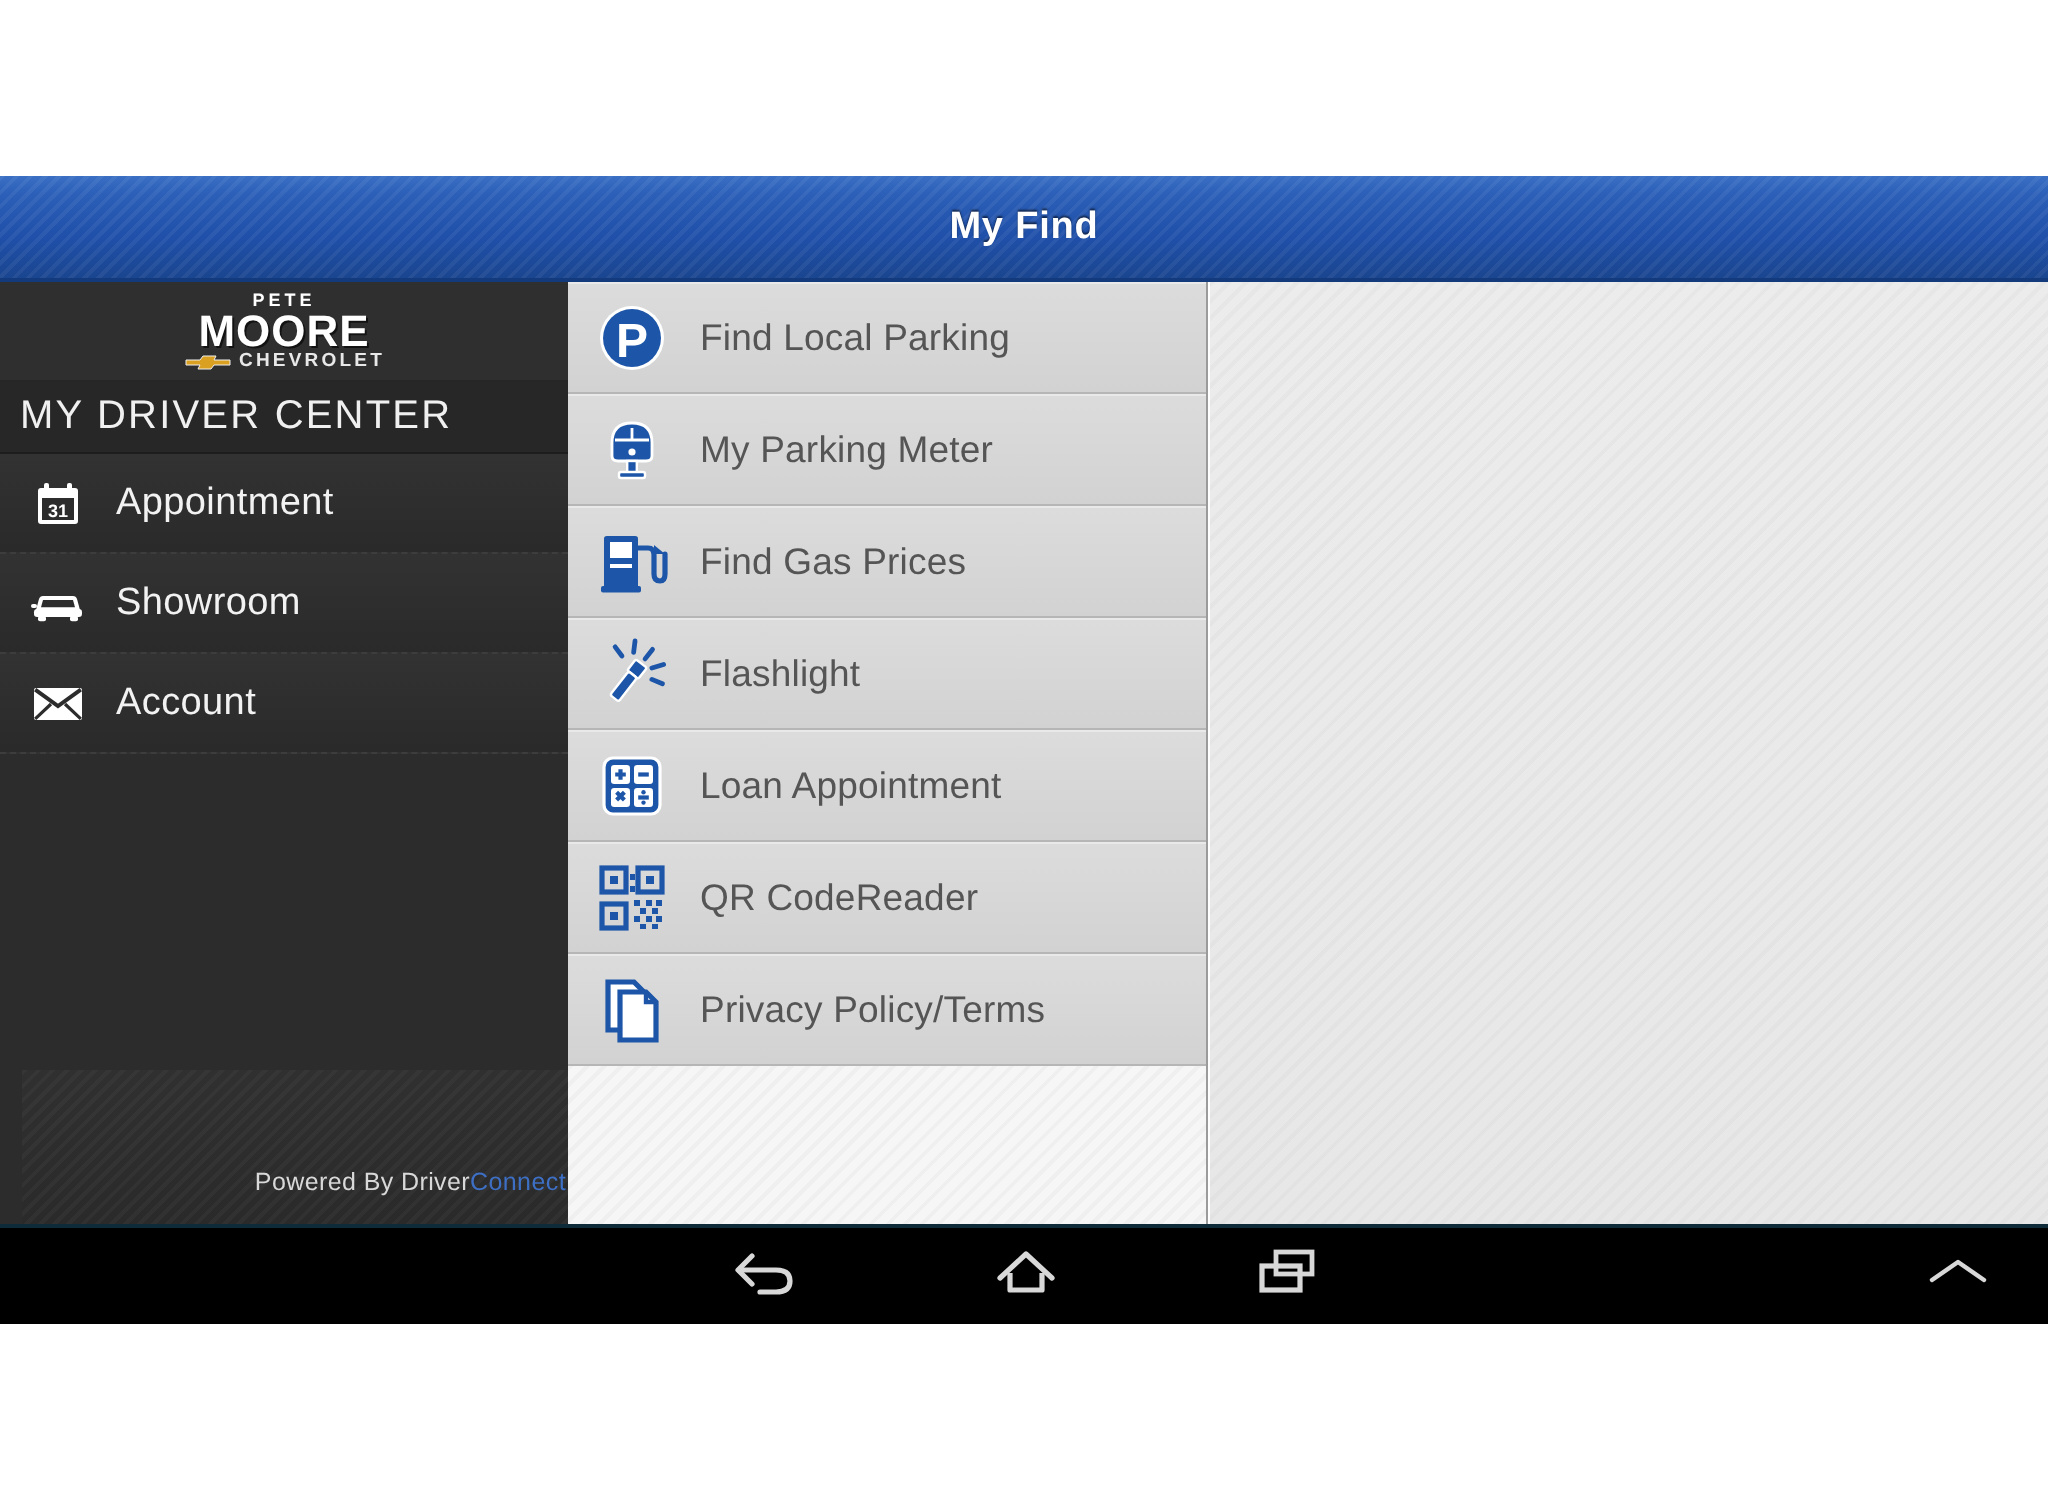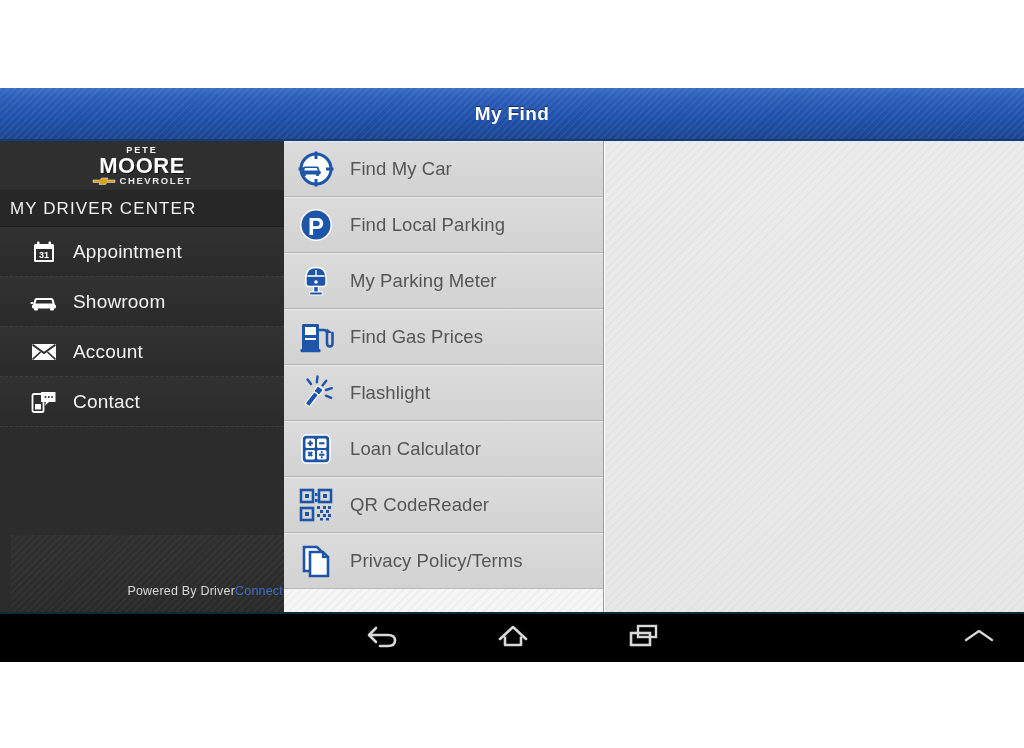--- a/index.html
+++ b/index.html
@@ -61,28 +61,28 @@
   .logo .l-chev{
     font-size:9.5px; font-weight:bold; color:#e8e8e8; letter-spacing:1.6px;
   }
 
   .section-head{
     height:36px; background:#272727;
     display:flex; align-items:center; padding-left:10px;
     border-bottom:1px solid #1d1d1d;
   }
   .section-head span{
-    color:#f0f0f0; font-size:17px; letter-spacing:1.1px;
+    color:#f0f0f0; font-size:20px; letter-spacing:1.1px;
     font-family:"Liberation Sans", sans-serif;
   }
 
   .nav-list{ }
   .nav-item{
     height:50px; display:flex; align-items:center;
-    padding-left:27px;
+    padding-left:12px;
     border-bottom:1px dashed #3d3d3d;
     background:linear-gradient(to bottom,#323232 0%, #2a2a2a 100%);
     cursor:pointer;
   }
   .nav-item.active{
     background:
       repeating-linear-gradient(135deg,
         rgba(255,255,255,0.035) 0px, rgba(255,255,255,0.035) 2px,
         rgba(0,0,0,0) 2px, rgba(0,0,0,0) 5px),
       linear-gradient(to bottom,#343434 0%, #262626 100%);
@@ -239,60 +239,33 @@
           <svg width="26" height="20" viewBox="0 0 26 20">
             <rect x="1" y="2" width="24" height="16" rx="1" fill="#ffffff"></rect>
             <path d="M1.6 2.8 L13 11 L24.4 2.8" stroke="#2c2c2c" stroke-width="2" fill="none"></path>
             <path d="M1.6 17.4 L9.5 10 M24.4 17.4 L16.5 10" stroke="#2c2c2c" stroke-width="1.6" fill="none"></path>
           </svg>
         </span>
         <span class="nav-label">Account</span>
       </div>
 
 
-      <div class="nav-item">
-        <span class="nav-ico">
-          <svg width="26" height="24" viewBox="0 0 26 24">
-            <rect x="1.5" y="4" width="11" height="18" rx="1.6" fill="none" stroke="#ffffff" stroke-width="1.8"></rect>
-            <rect x="4" y="14" width="6" height="5.5" rx="0.6" fill="#ffffff"></rect>
-            <path d="M10 2 L24.5 2 L24.5 12 L18 12 L14 15.5 L15 12 L10 12 Z" fill="#ffffff"></path>
-            <circle cx="14.5" cy="7" r="1" fill="#2c2c2c"></circle>
-            <circle cx="17.8" cy="7" r="1" fill="#2c2c2c"></circle>
-            <circle cx="21.1" cy="7" r="1" fill="#2c2c2c"></circle>
-          </svg>
-        </span>
-        <span class="nav-label">Contact</span>
-      </div>
 
 
     </div>
 
     <div class="sidebar-footer">
       <div class="pw">
         <span>Powered By Driver</span><span class="blue">Connect</span>
       </div>
     </div>
   </div>
 
   <div class="toolspanel">
 
-    <div class="tool-item">
-      <span class="tool-ico">
-        <svg width="40" height="40" viewBox="0 0 40 40">
-          <circle cx="20" cy="20" r="15" fill="#ffffff" stroke="#1d56a8" stroke-width="3"></circle>
-          <path d="M20 2.5 L20 10 M20 30 L20 37.5 M2.5 20 L10 20 M30 20 L37.5 20" stroke="#1d56a8" stroke-width="3"></path>
-          <path d="M6 22.5 L7.4 18.5 Q7.8 17.4 9 17.4 L21 17.4 Q22.2 17.4 22.6 18.5 L24 22.5 Z" fill="#1d56a8"></path>
-          <rect x="5.2" y="22" width="19.6" height="3.4" rx="1.3" fill="#1d56a8"></rect>
-          <rect x="7" y="25" width="3" height="2" rx="0.8" fill="#1d56a8"></rect>
-          <rect x="20" y="25" width="3" height="2" rx="0.8" fill="#1d56a8"></rect>
-          <path d="M9 19 L21 19 L21.8 21.4 L8.2 21.4 Z" fill="#ffffff"></path>
-        </svg>
-      </span>
-      <span class="tool-label">Find My Car</span>
-    </div>
 
     <div class="tool-item">
       <span class="tool-ico">
         <svg width="40" height="40" viewBox="0 0 40 40">
           <circle cx="20" cy="20" r="16" fill="#ffffff"></circle>
           <circle cx="20" cy="20" r="14.5" fill="#1d56a8"></circle>
           <text x="20" y="29.5" font-size="24" font-weight="bold" fill="#ffffff" text-anchor="middle" font-family="Liberation Sans, sans-serif">P</text>
         </svg>
       </span>
       <span class="tool-label">Find Local Parking</span>
@@ -348,21 +321,21 @@
           <rect x="9.5" y="21" width="9.5" height="9.5" rx="1.6" fill="#ffffff"></rect>
           <rect x="21" y="21" width="9.5" height="9.5" rx="1.6" fill="#ffffff"></rect>
           <path d="M14.25 11.6 L14.25 16.9 M11.6 14.25 L16.9 14.25" stroke="#1d56a8" stroke-width="2.1"></path>
           <path d="M23.1 14.25 L28.4 14.25" stroke="#1d56a8" stroke-width="2.1"></path>
           <path d="M12.3 23.1 L16.2 27 M16.2 23.1 L12.3 27" stroke="#1d56a8" stroke-width="2.1"></path>
           <path d="M23.1 25.75 L28.4 25.75" stroke="#1d56a8" stroke-width="2.1"></path>
           <circle cx="25.75" cy="23.1" r="1.1" fill="#1d56a8"></circle>
           <circle cx="25.75" cy="28.3" r="1.1" fill="#1d56a8"></circle>
         </svg>
       </span>
-      <span class="tool-label">Loan Calculator</span>
+      <span class="tool-label">Loan Appointment</span>
     </div>
 
     <div class="tool-item">
       <span class="tool-ico">
         <svg width="40" height="40" viewBox="0 0 40 40">
           <rect x="5" y="5" width="12" height="12" fill="none" stroke="#1d56a8" stroke-width="2.6"></rect>
           <rect x="9" y="9" width="4" height="4" fill="#1d56a8"></rect>
           <rect x="23" y="5" width="12" height="12" fill="none" stroke="#1d56a8" stroke-width="2.6"></rect>
           <rect x="27" y="9" width="4" height="4" fill="#1d56a8"></rect>
           <rect x="5" y="23" width="12" height="12" fill="none" stroke="#1d56a8" stroke-width="2.6"></rect>

